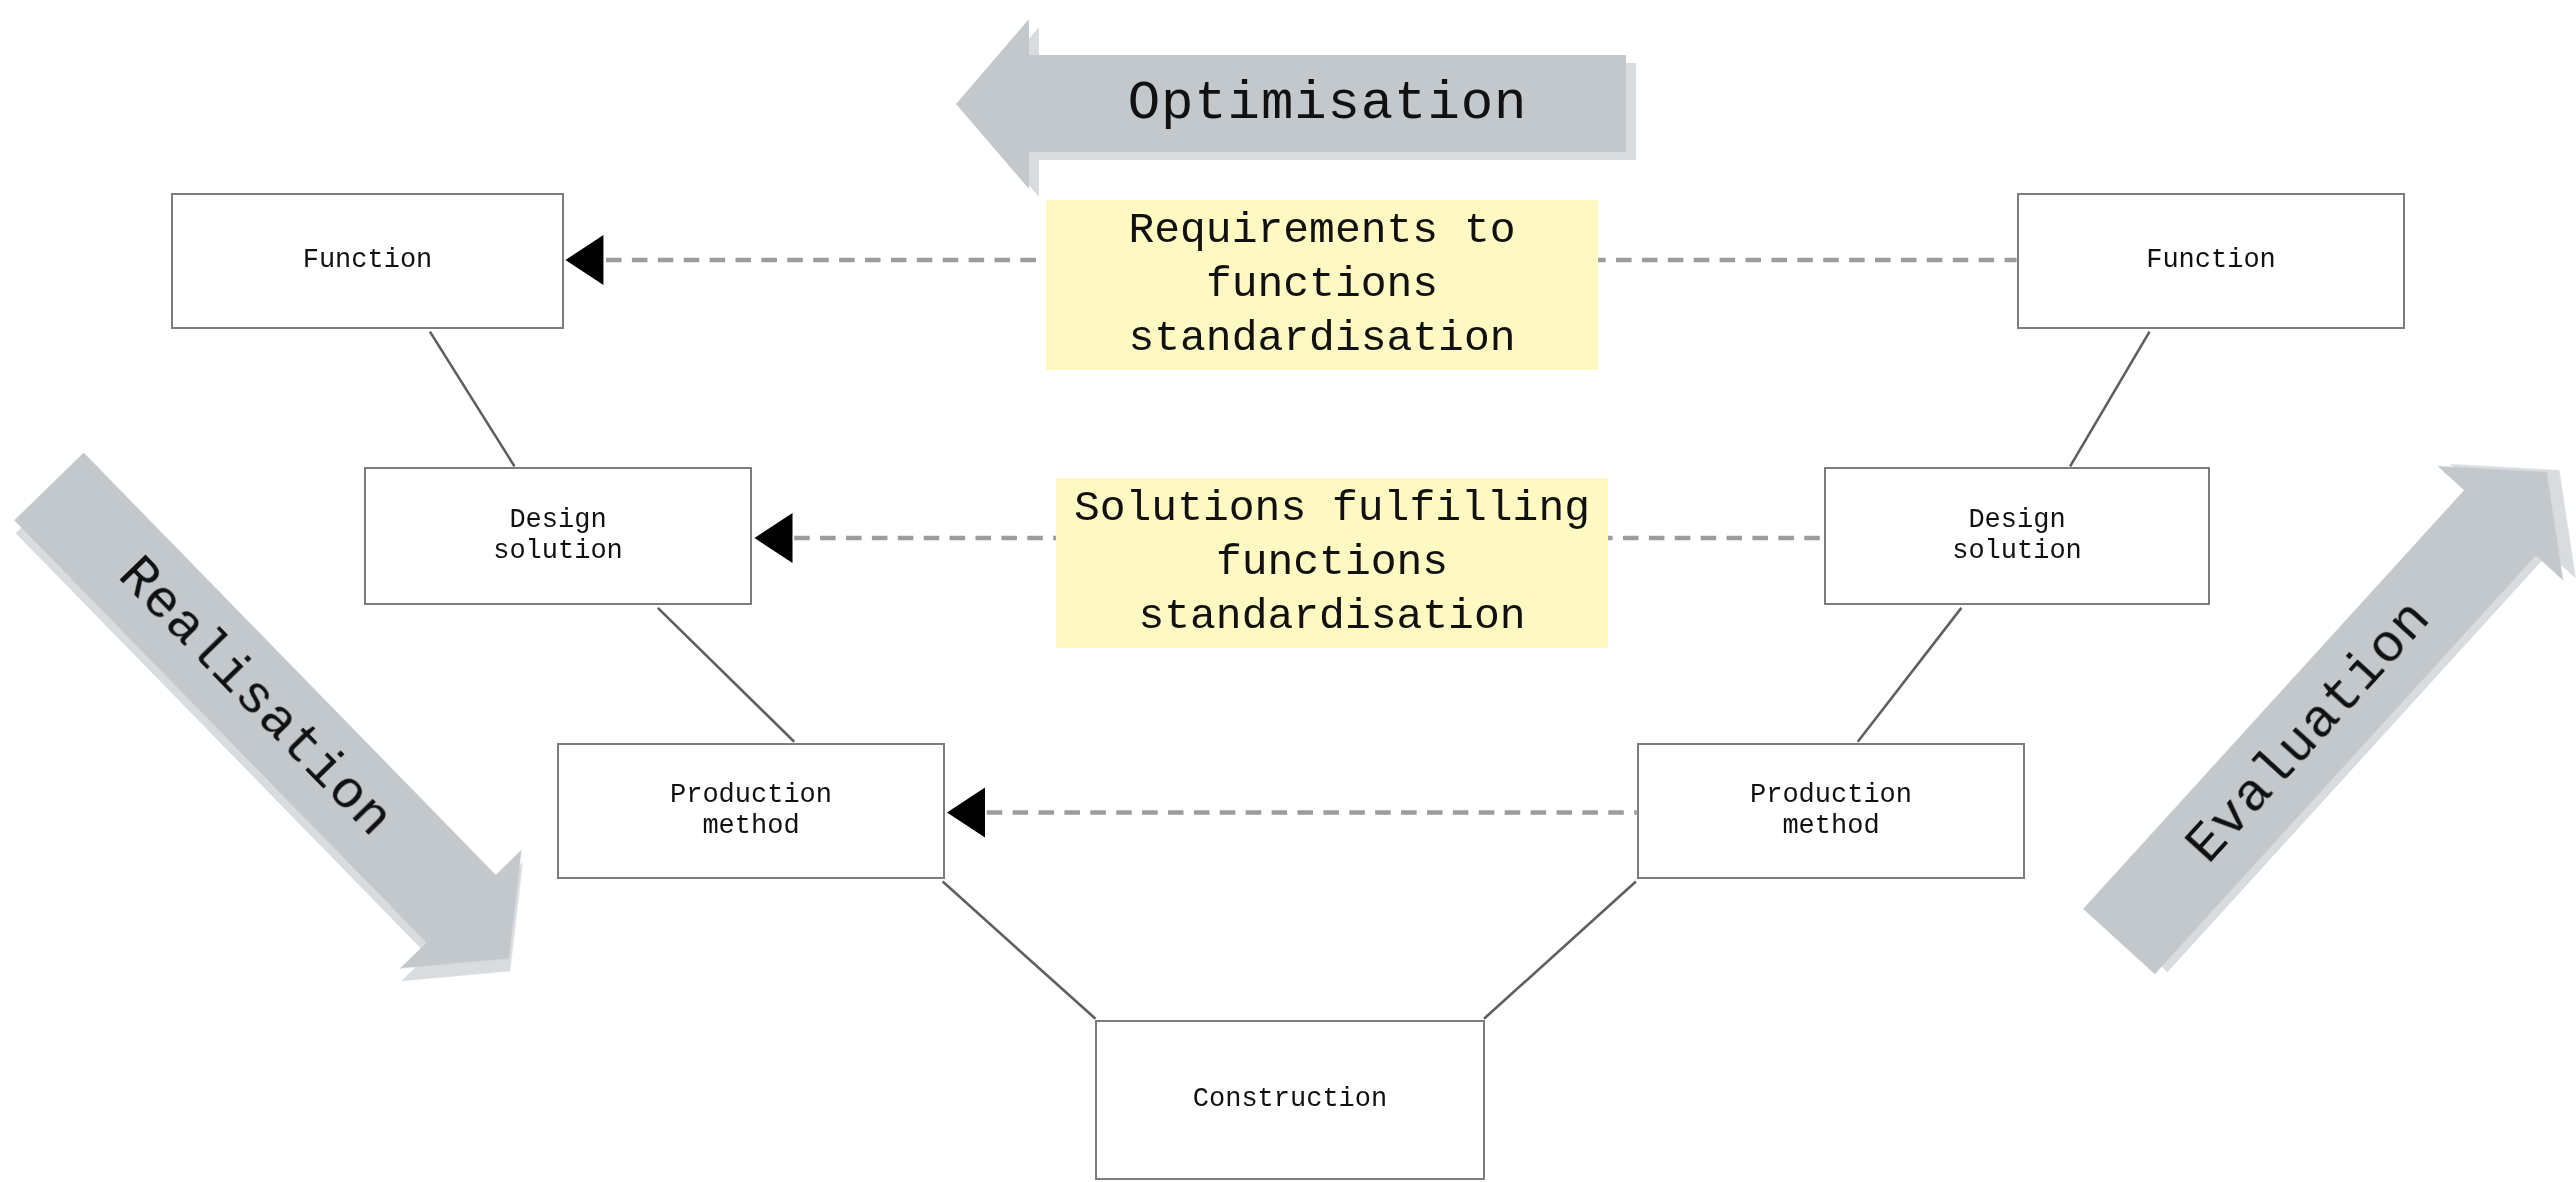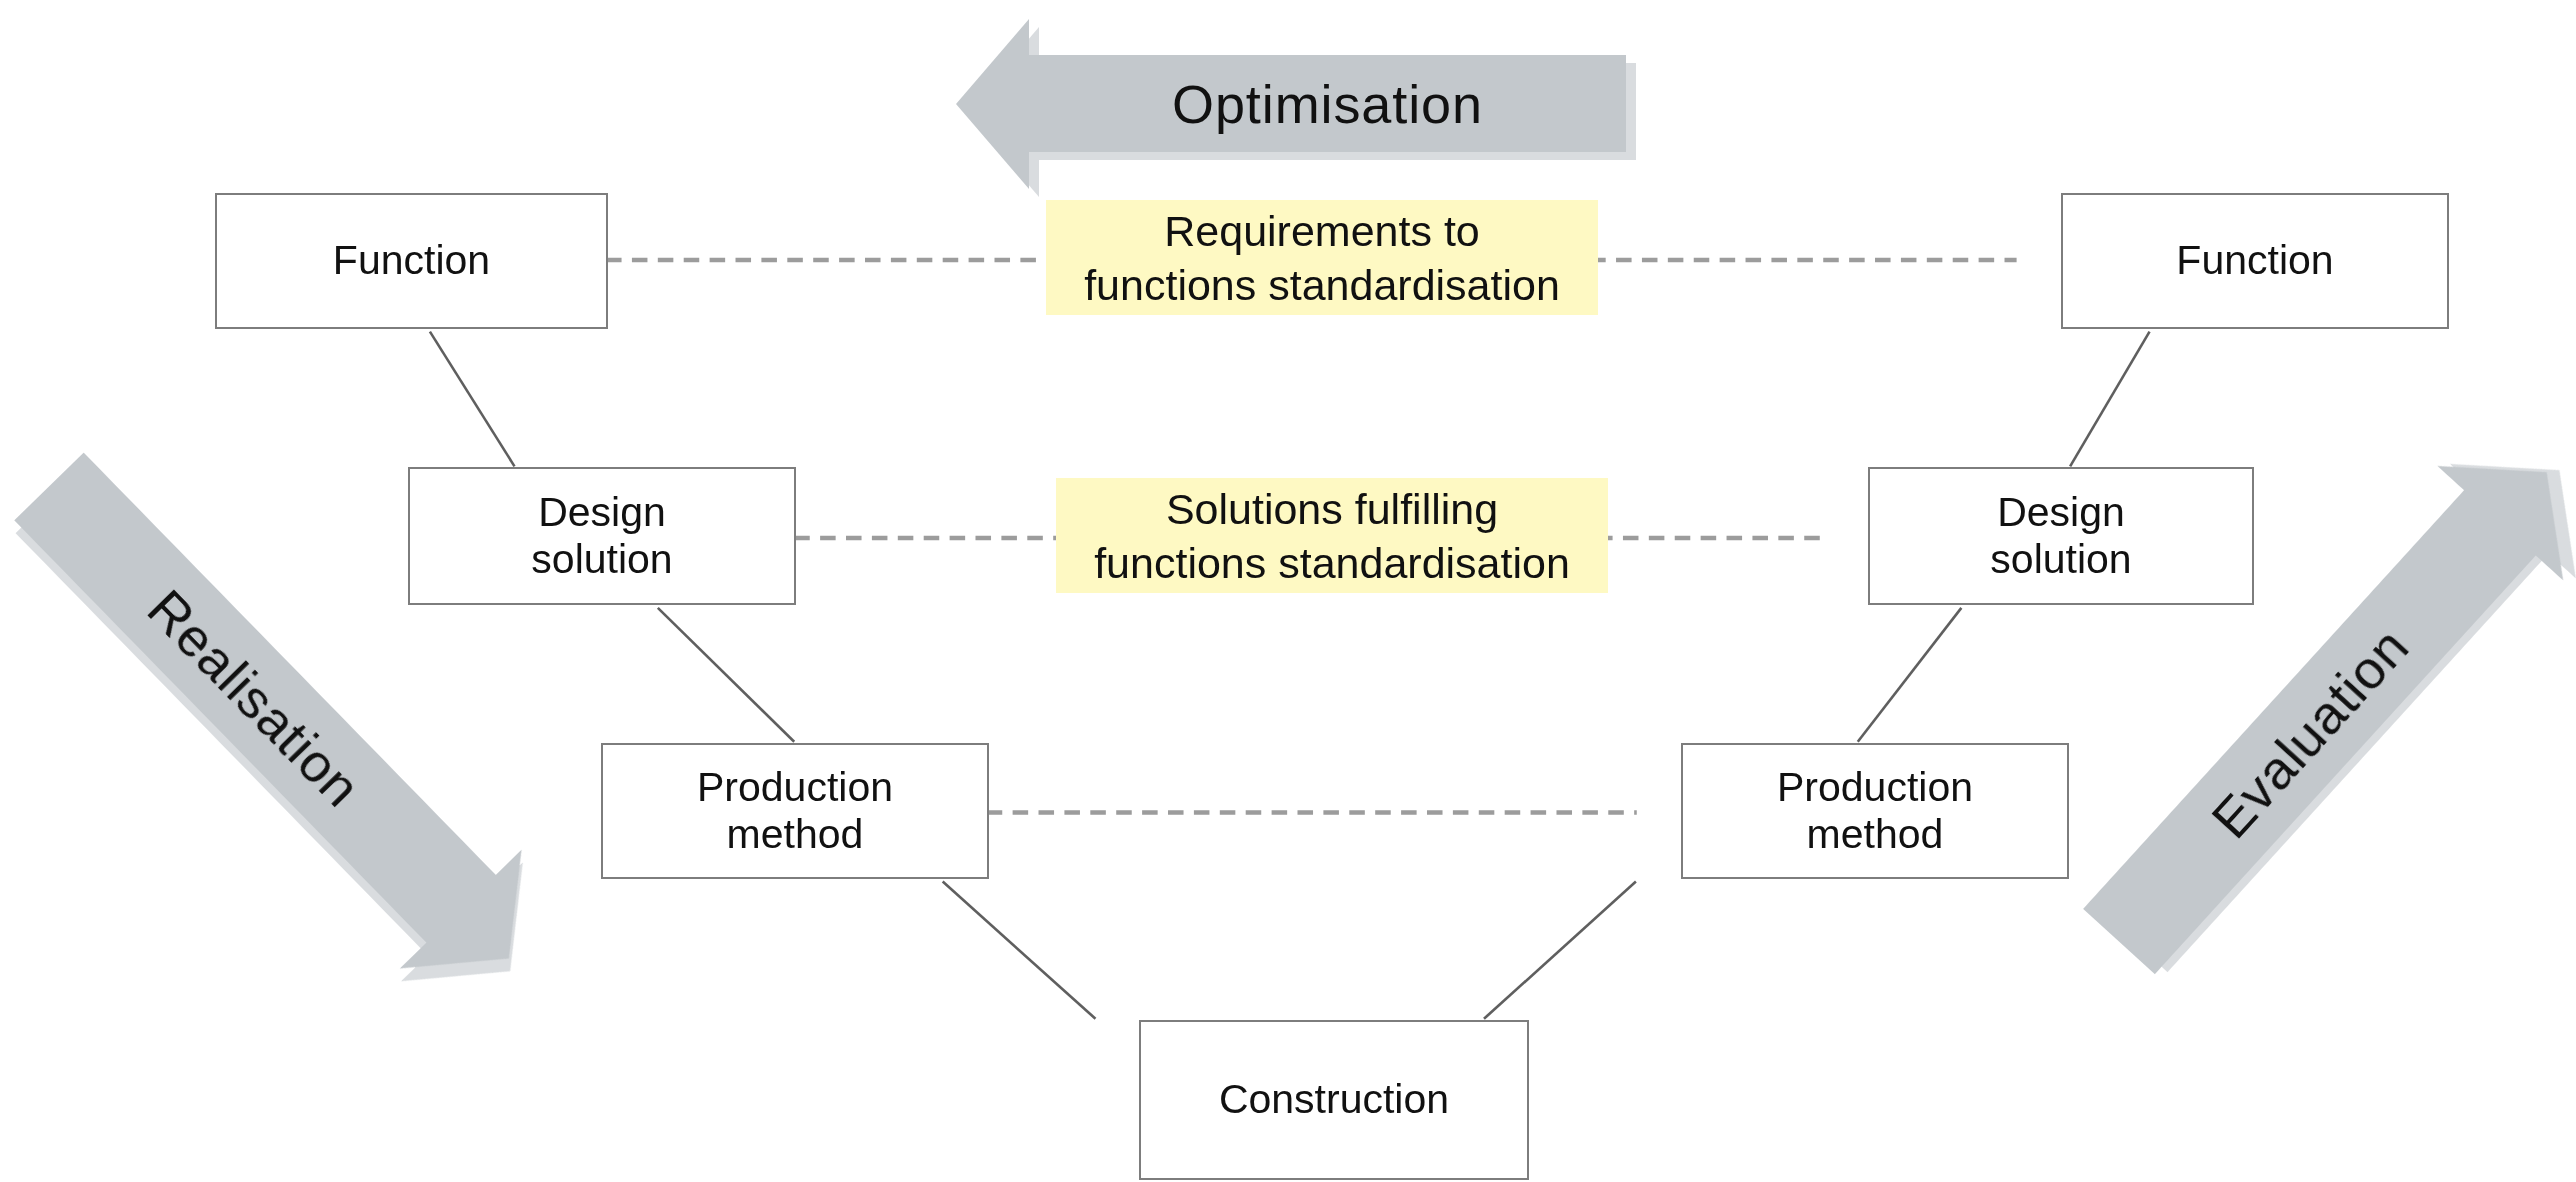--- a/index.html
+++ b/index.html
@@ -7,32 +7,32 @@
     --box-border:#7d7d7d;
     --dashed-line:#9c9c9c;
     --connector-line:#5f5f5f;
     --arrowhead:#000000;
     --text:#111111;
     --background:#ffffff;
   }
   html,body{margin:0;padding:0;background:var(--background);}
   #stage{
     position:relative;width:2576px;height:1183px;background:var(--background);
-    font-family:Liberation Sans, sans-serif;color:var(--text);
+    font-family:Liberation Mono, monospace;color:var(--text);
     overflow:hidden;
   }
   #wires{position:absolute;left:0;top:0;width:2576px;height:1183px;}
   .dash{stroke:var(--dashed-line);stroke-width:5;stroke-dasharray:18 12;fill:none;}
   .diag{stroke:var(--connector-line);stroke-width:3;fill:none;}
   .ahead{fill:var(--arrowhead);stroke:none;}
 
   .box{
     position:absolute;background:#ffffff;border:2.6px solid var(--box-border);
     display:flex;align-items:center;justify-content:center;text-align:center;
-    font-size:41px;line-height:1.15;white-space:pre-line;box-sizing:border-box;margin-left:44px;
+    font-size:27px;line-height:1.15;white-space:pre-line;box-sizing:border-box;
   }
   .b-function-left   {left:171px; top:193px; width:393px; height:136px;}
   .b-design-left     {left:364px; top:467px; width:388px; height:138px;}
   .b-production-left {left:557px; top:743px; width:388px; height:136px;}
   .b-construction    {left:1095px;top:1020px;width:390px; height:160px;}
   .b-function-right  {left:2017px;top:193px; width:388px; height:136px;}
   .b-design-right    {left:1824px;top:467px; width:386px; height:138px;}
   .b-production-right{left:1637px;top:743px; width:388px; height:136px;}
 
   .linklabel{

